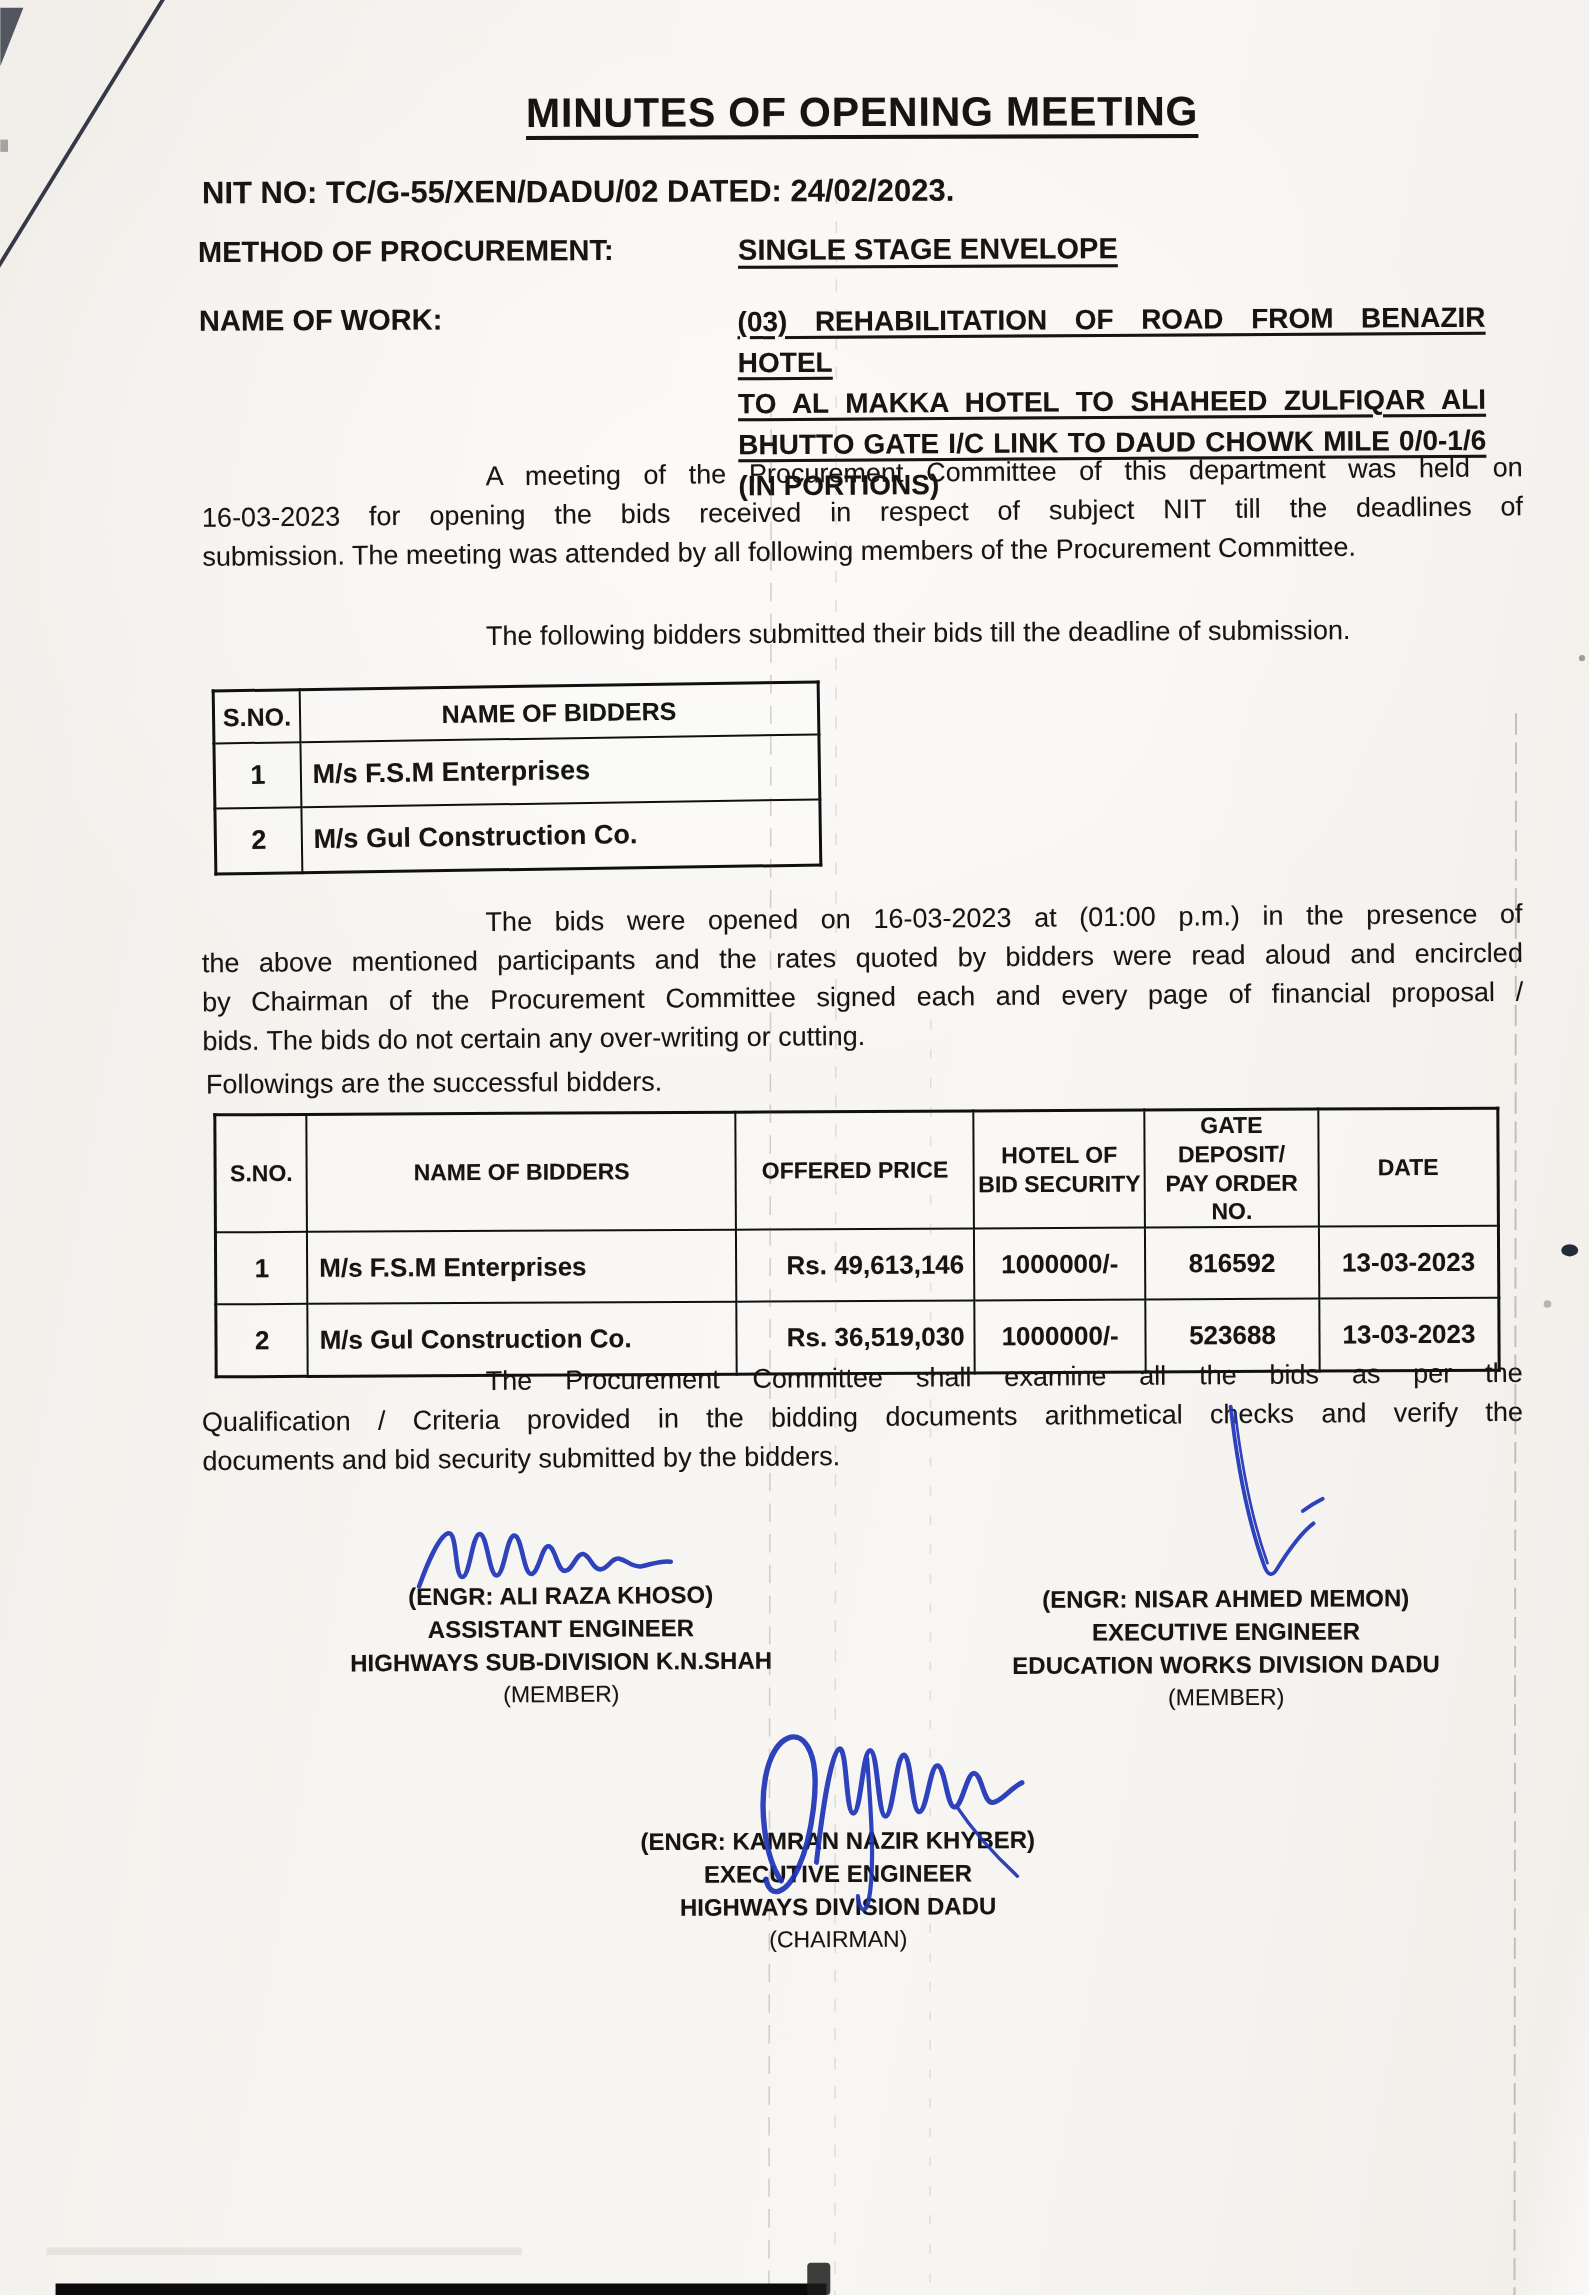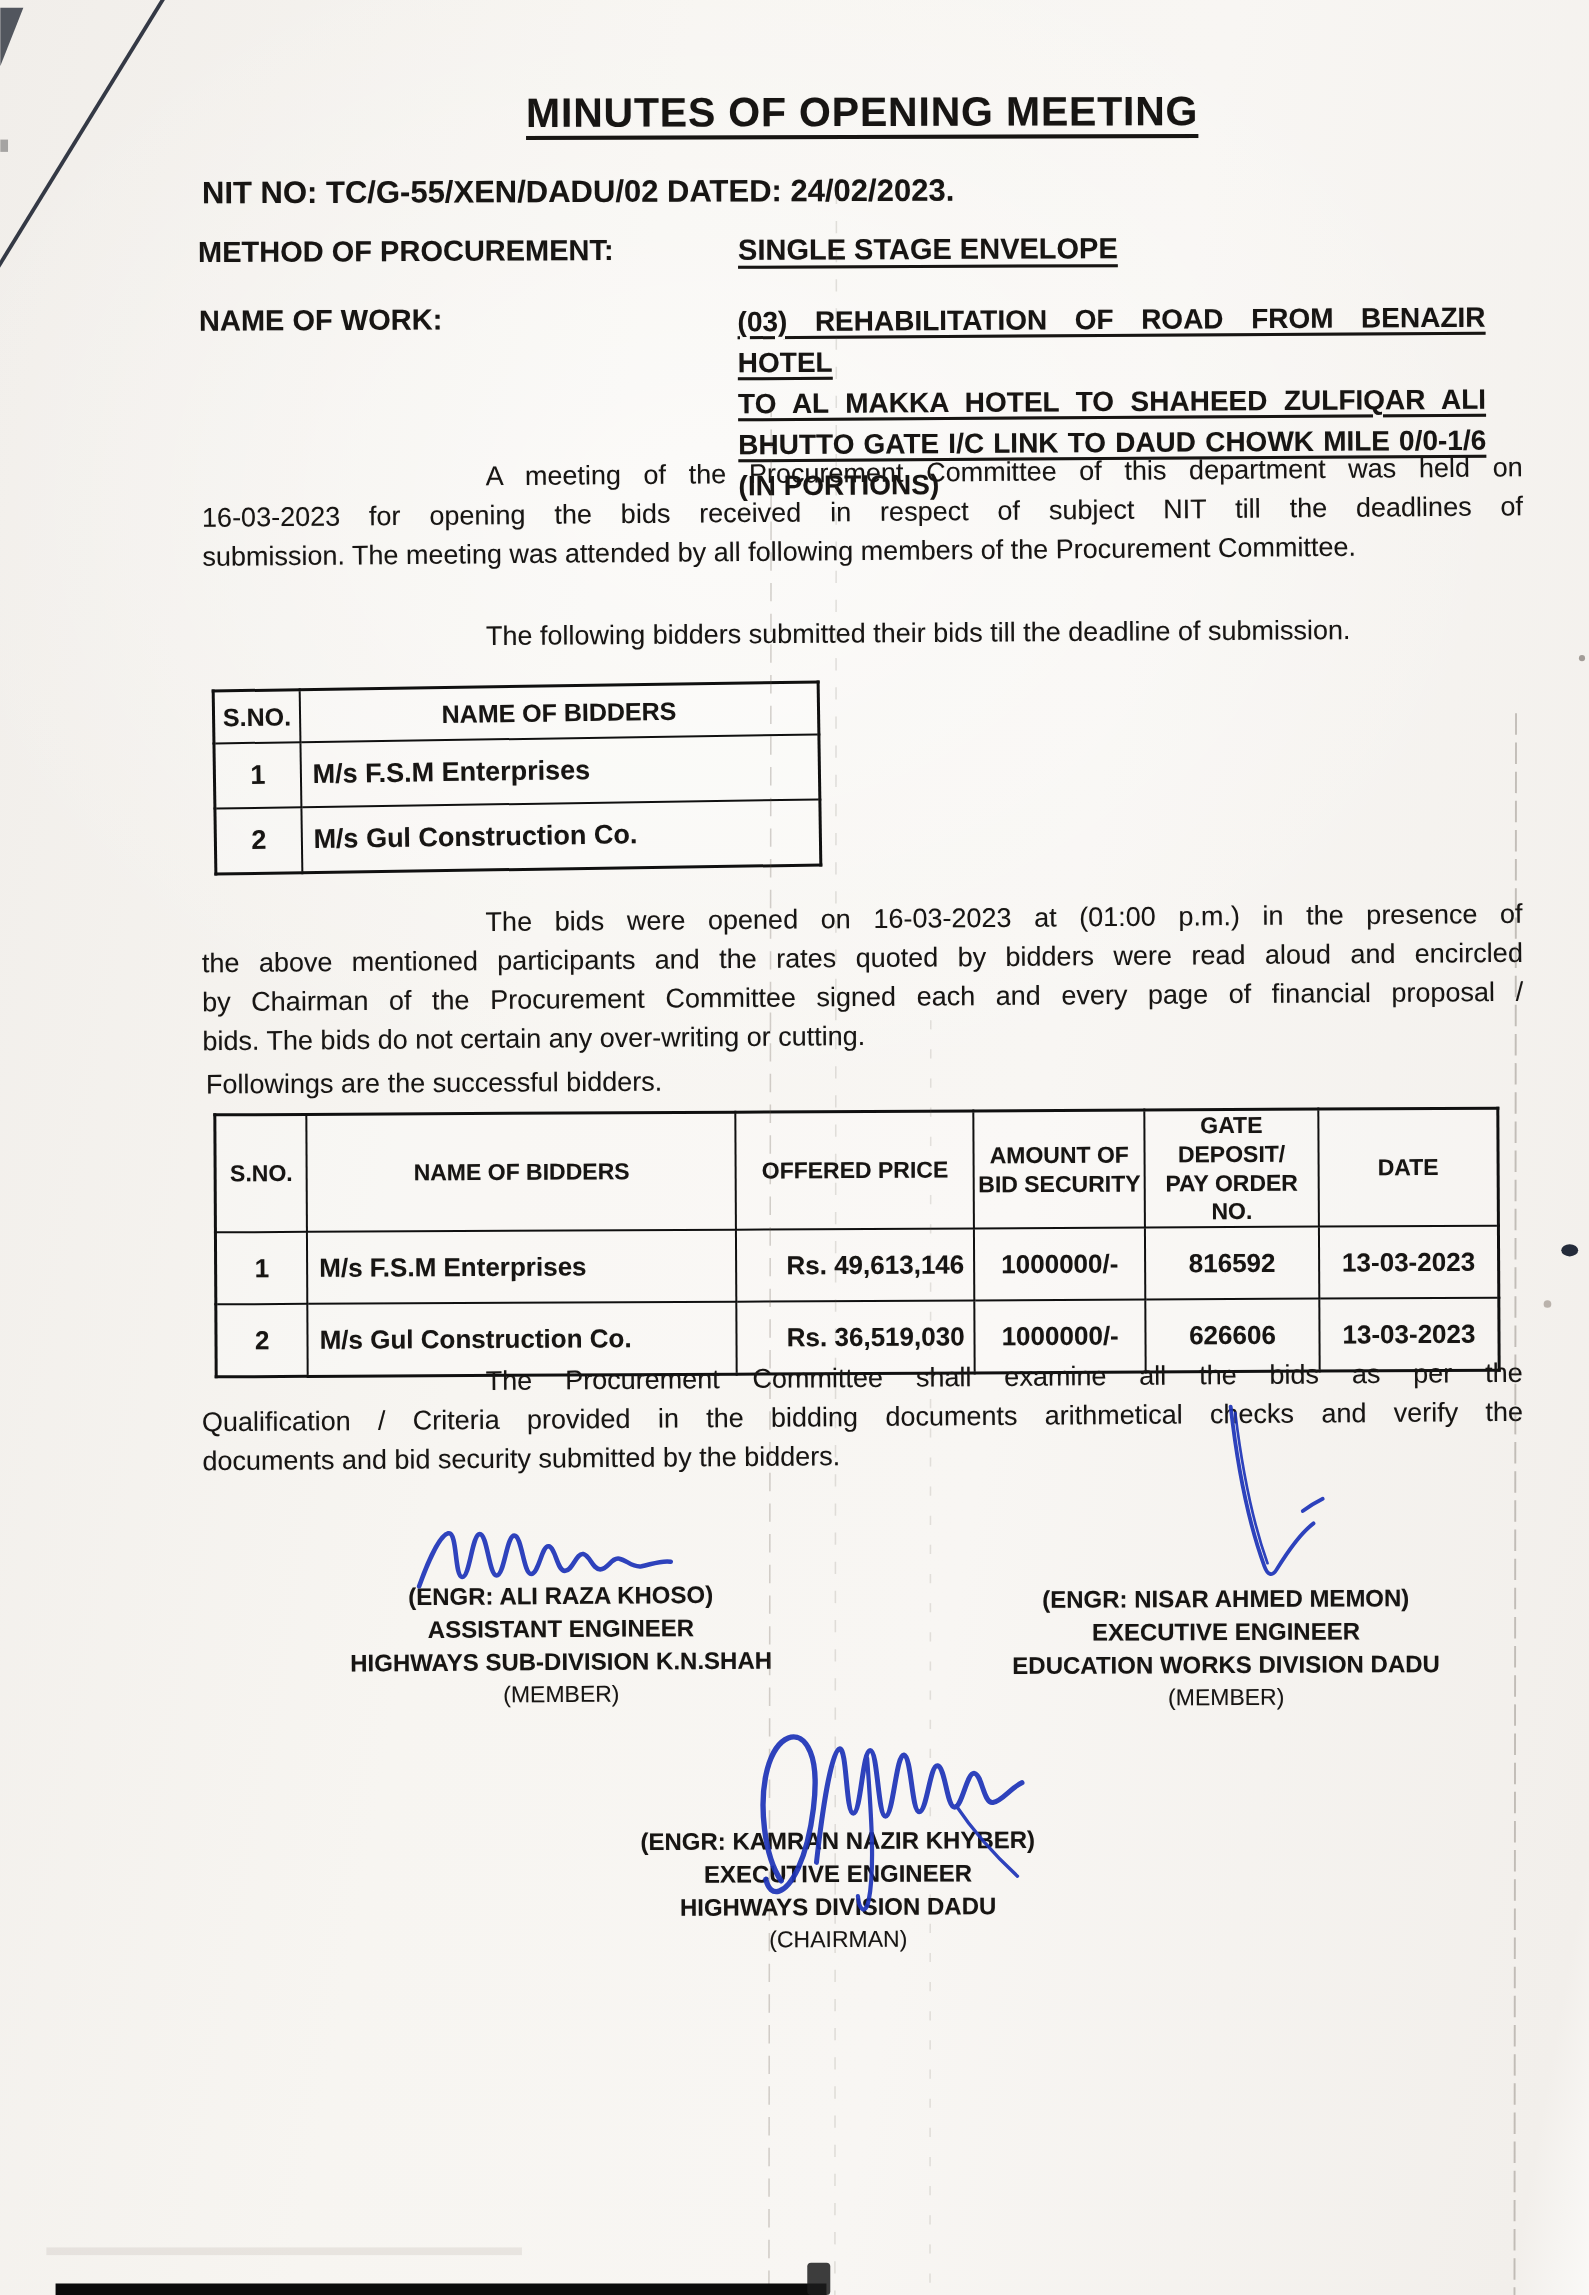--- a/index.html
+++ b/index.html
@@ -118,40 +118,40 @@
         <col style="width:238px;">
       <col style="width:171px;">
         <col style="width:174px;">
         <col style="width:180px;">
     </colgroup>
     <tbody>
         <tr>
       <th>S.NO.</th>
       <th>NAME OF BIDDERS</th>
       <th>OFFERED PRICE</th>
-      <th>AMOUNT OF
+      <th>HOTEL OF
 BID SECURITY</th>
       <th>GATE DEPOSIT/
 PAY ORDER NO.</th>
       <th>DATE</th>
     </tr>
     <tr>
       <td class="cell-center">1</td>
       <td class="cell-name">M/s F.S.M Enterprises</td>
       <td class="cell-price">Rs. 49,613,146</td>
       <td class="cell-center">1000000/-</td>
       <td class="cell-center">816592</td>
       <td class="cell-center">13-03-2023</td>
     </tr>
     <tr>
       <td class="cell-center">2</td>
       <td class="cell-name">M/s Gul Construction Co.</td>
       <td class="cell-price">Rs. 36,519,030</td>
       <td class="cell-center">1000000/-</td>
-      <td class="cell-center">626606</td>
+      <td class="cell-center">523688</td>
       <td class="cell-center">13-03-2023</td>
     </tr>
   </tbody>
     </table>
 
   <div class="abs z2 para" style="left:202px;top:1359px;transform:rotate(-0.45deg);">
     <div class="pline first">The Procurement Committee shall examine all the bids as per the</div>
     <div class="pline">Qualification / Criteria provided in the bidding documents arithmetical checks and verify the</div>
     <div class="pline last">documents and bid security submitted by the bidders.</div>
   </div>

